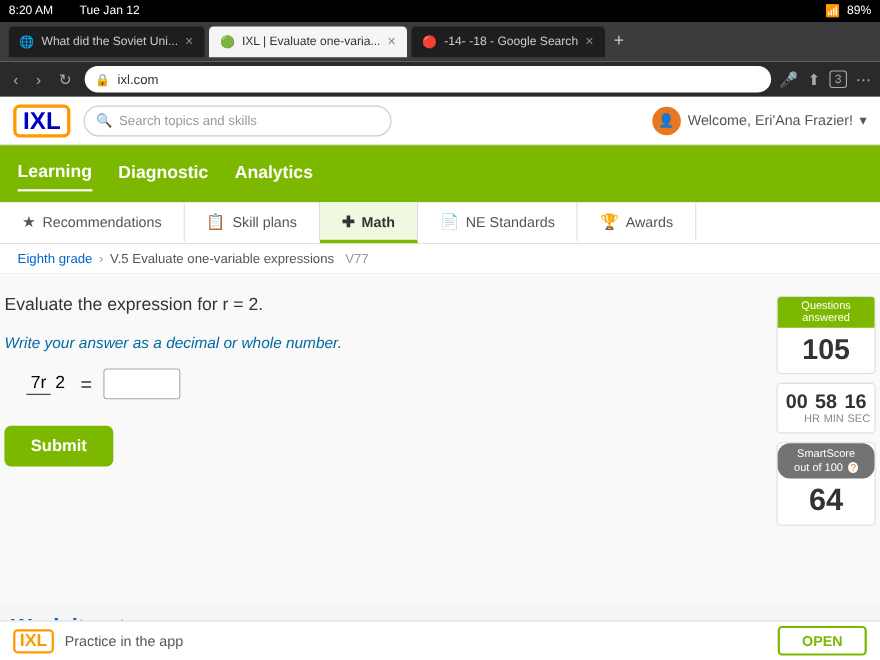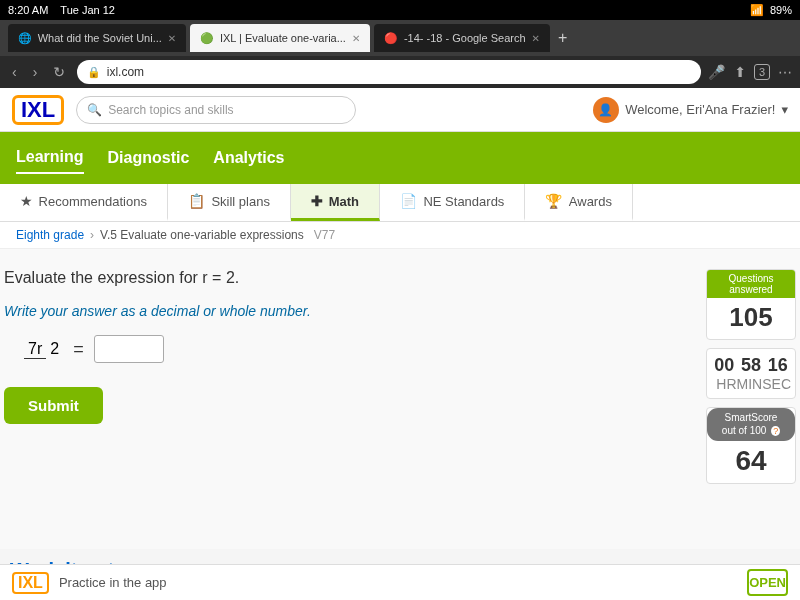--- a/index.html
+++ b/index.html
@@ -9,21 +9,21 @@
     .status-bar {
       background: #000;
       color: #fff;
       font-size: 11px;
       padding: 2px 8px;
       display: flex;
       justify-content: space-between;
       align-items: center;
       height: 20px;
     }
-    .status-bar-left { display: flex; gap: 12px; }
+    .status-bar-left { display: flex; gap: 24px; }
     .status-bar-right { display: flex; gap: 6px; align-items: center; }
 
     
     .browser-chrome {
       background: #3c3c3c;
       height: 36px;
       display: flex;
       align-items: center;
       padding: 0 8px;
       gap: 4px;
@@ -285,22 +285,22 @@
     .stat-box.time .stat-label { background: #00aaff; }
     .time-digits {
       display: flex;
       justify-content: space-around;
       font-size: 18px;
       font-weight: bold;
       color: #333;
     }
     .time-labels {
       display: flex;
-      justify-content: flex-end;
-      font-size: 14px;
+      justify-content: space-between;
+      font-size: 10px;
       color: #888;
       margin-left: 20px;
     }
     .stat-box.smart .stat-label {
       background: #737373;
       font-size: 10px;
       line-height: 1.3;
       border-radius: 11px;
     }
     .stat-box.smart .stat-value { font-size: 28px; font-weight: bold; color: #333; }
@@ -336,21 +336,21 @@
       border: 2px solid #f90;
       border-radius: 4px;
       padding: 0 4px;
     }
     .banner-text { font-size: 13px; color: #555; flex: 1; }
     .open-btn {
       background: transparent;
       border: 2px solid #7cb800;
       color: #7cb800;
       border-radius: 4px;
-      padding: 4px 0;
+      padding: 4px 20px;
       font-size: 13px;
       font-weight: bold;
       cursor: pointer;
     }
   </style>
 </head>
 <body>
 
 <div class="status-bar">
   <div class="status-bar-left">

